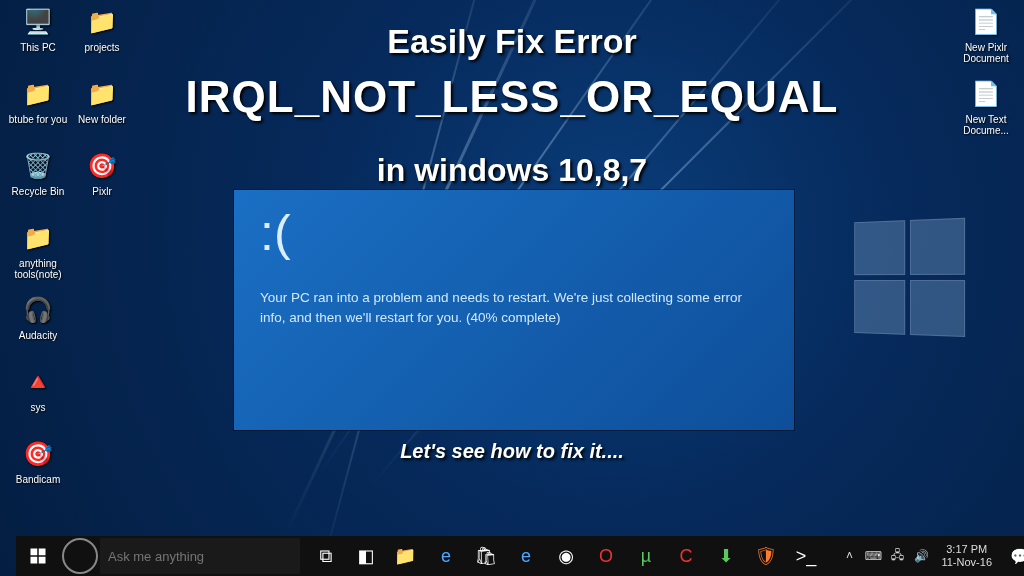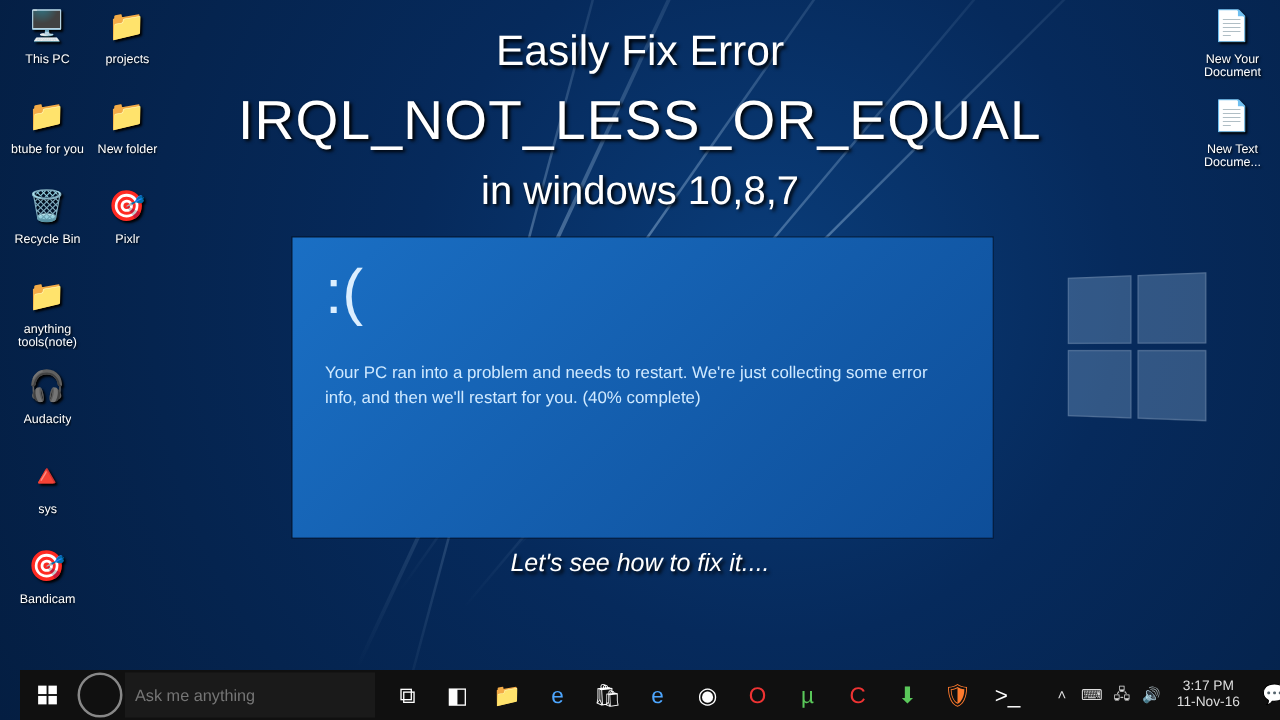--- a/index.html
+++ b/index.html
@@ -71,27 +71,27 @@
   font-size: 24px;
   margin-bottom: 2px;
 }
 .dicon span.lbl { max-width: 62px; overflow: hidden; }
 
 
 .title-line {
   position: absolute;
   width: 100%;
   text-align: center;
-  font-weight: normal;
+  font-weight: bold;
   color: #fff;
   text-shadow: 2px 2px 3px #000;
 }
 .t1 { top: 22px; font-size: 34px; }
 .t2 { top: 72px; font-size: 44px; letter-spacing: 1px; }
-.t3 { top: 134px; font-size: 32px; }
+.t3 { top: 152px; font-size: 32px; }
 .t4 { top: 440px; font-size: 20px; font-style: italic; }
 
 
 .bsod {
   position: absolute;
   left: 234px; top: 190px;
   width: 560px; height: 240px;
   background: linear-gradient(135deg, #1a6fc4, #0e4e99);
   box-shadow: 0 0 0 1px rgba(0,0,0,0.4);
   padding: 18px 26px;
@@ -220,21 +220,21 @@
     </div>
     <div class="dicon">
       <div class="di-glyph">🎯</div>
       <span class="lbl">Bandicam</span>
     </div>
   </div>
 
 <div class="desktop-icons-right" id="dicons-right">
     <div class="dicon">
       <div class="di-glyph">📄</div>
-      <span class="lbl">New Your Document</span>
+      <span class="lbl">New Pixlr Document</span>
     </div>
     <div class="dicon">
       <div class="di-glyph">📄</div>
       <span class="lbl">New Text Docume...</span>
     </div>
   </div>
 
 <div class="title-line t1">Easily Fix Error</div>
 <div class="title-line t2">IRQL_NOT_LESS_OR_EQUAL</div>
 <div class="title-line t3">in windows 10,8,7</div>

